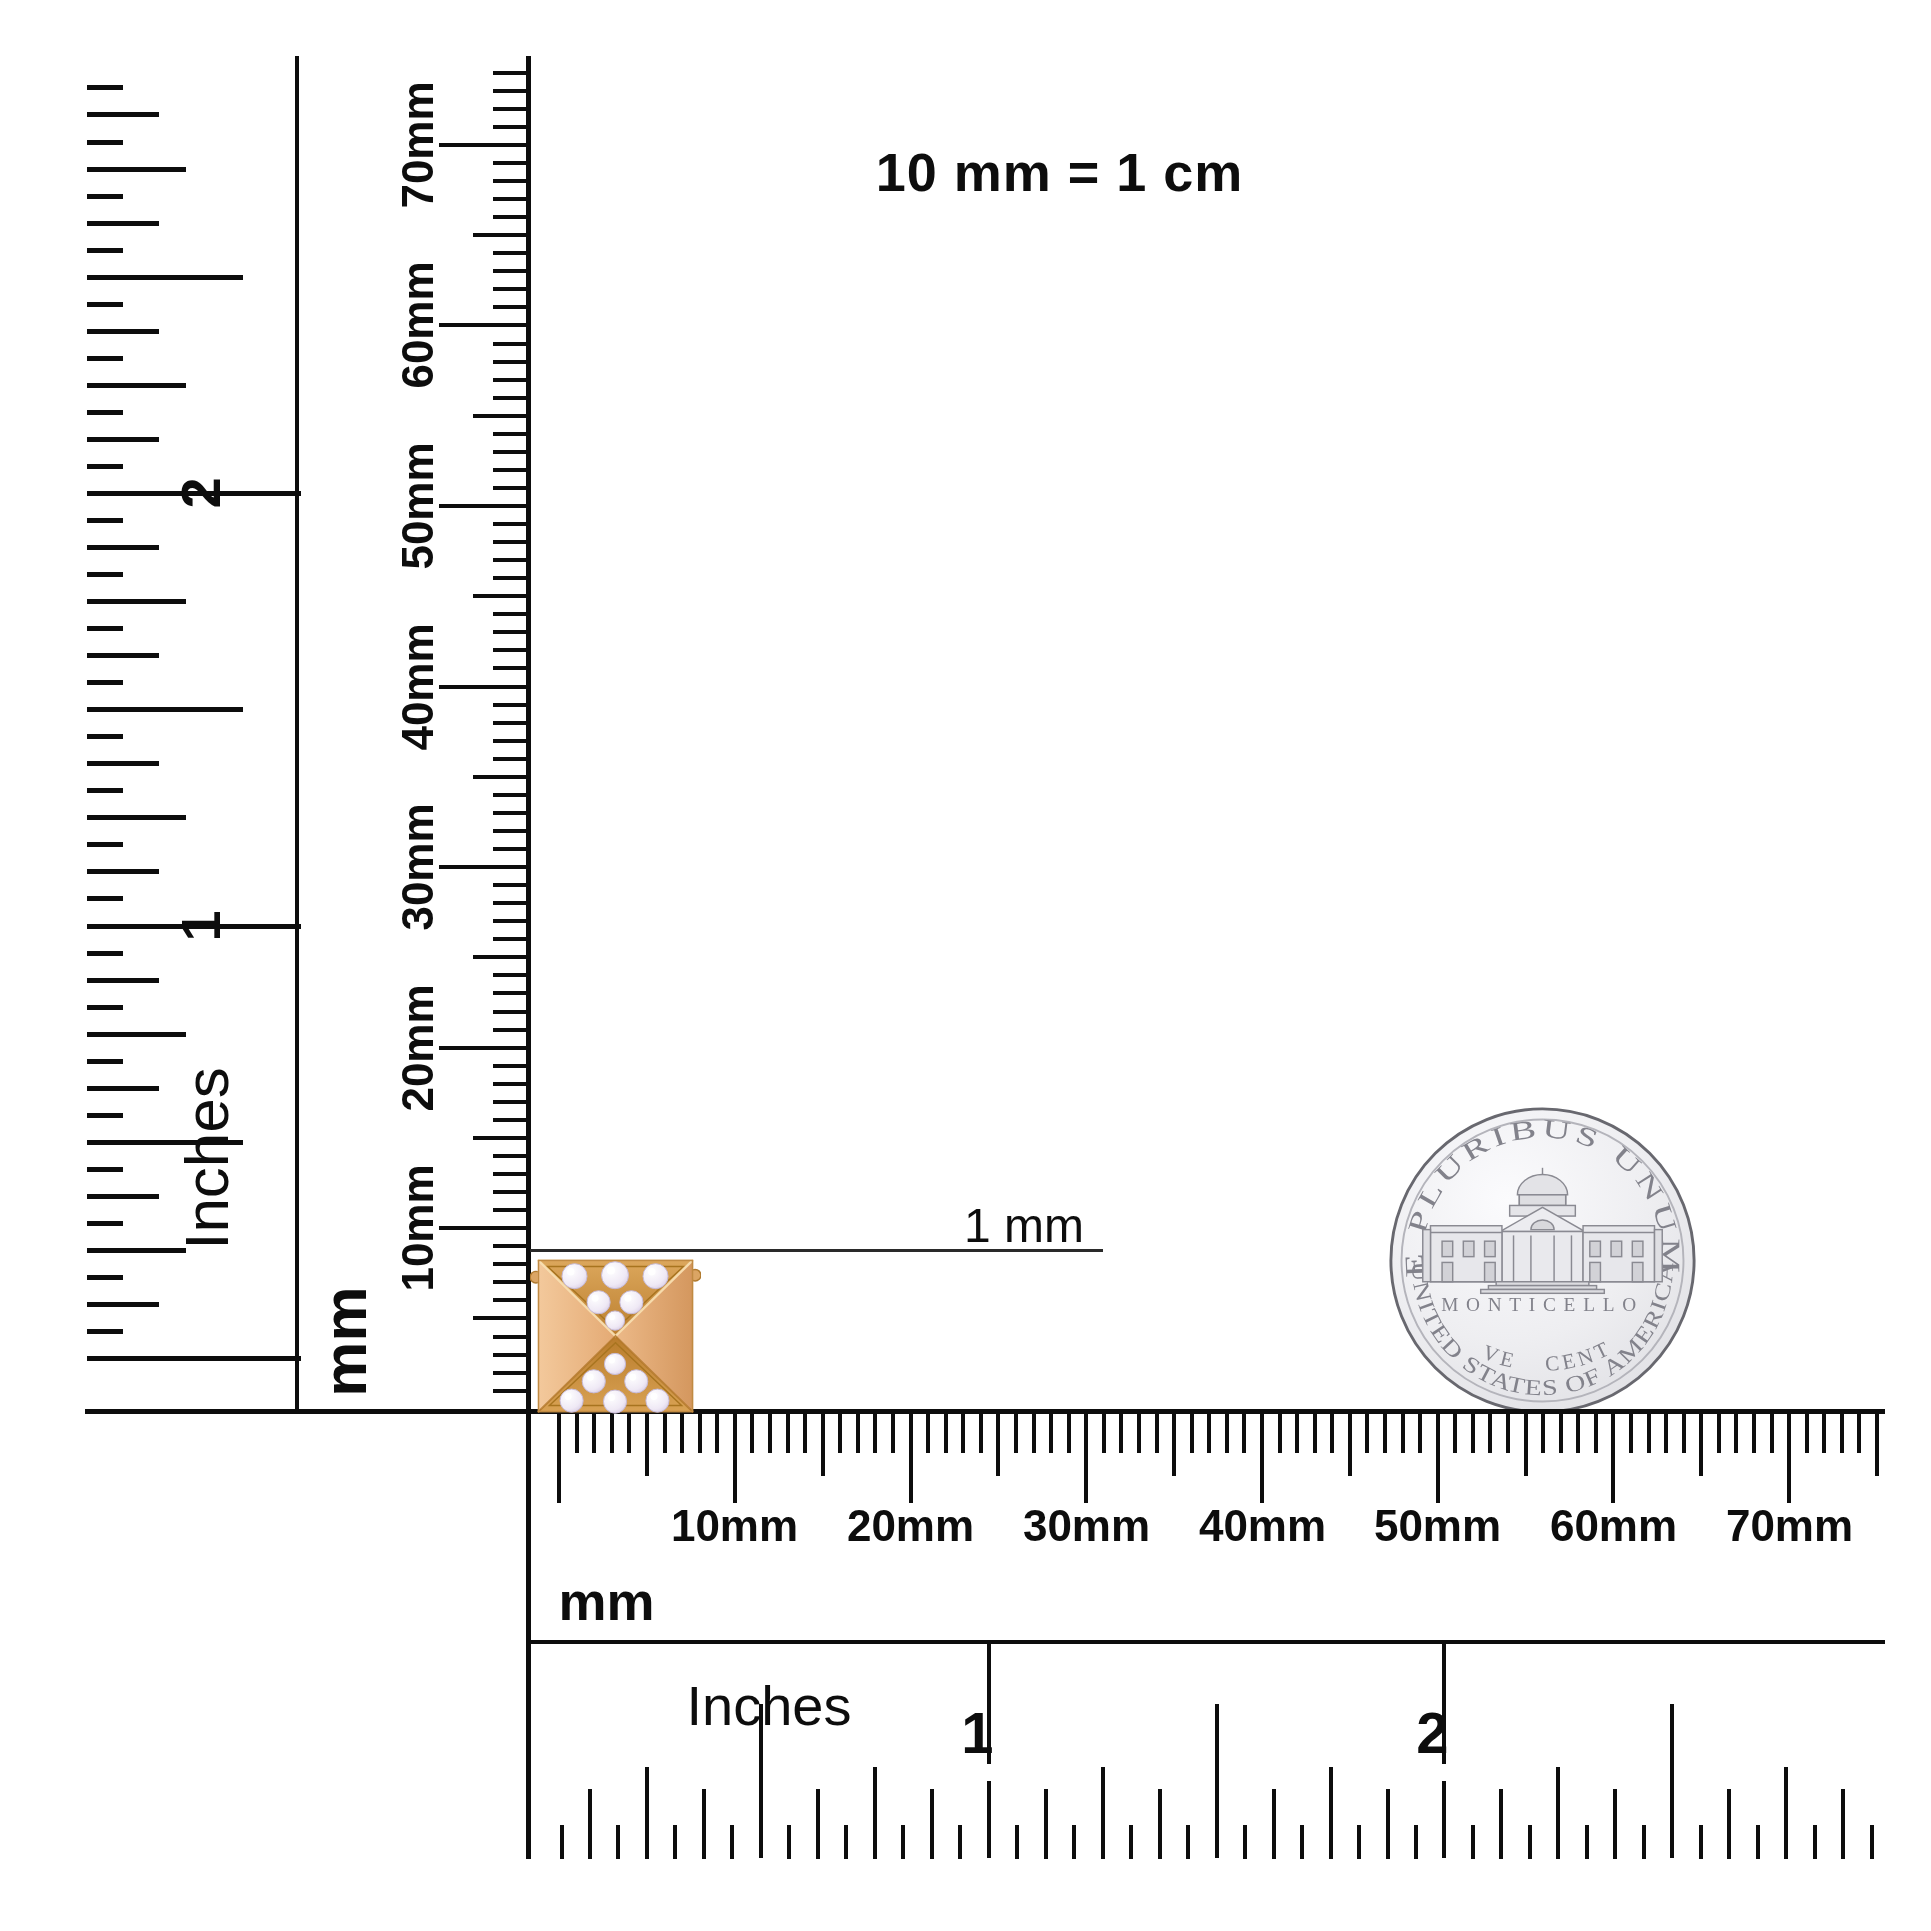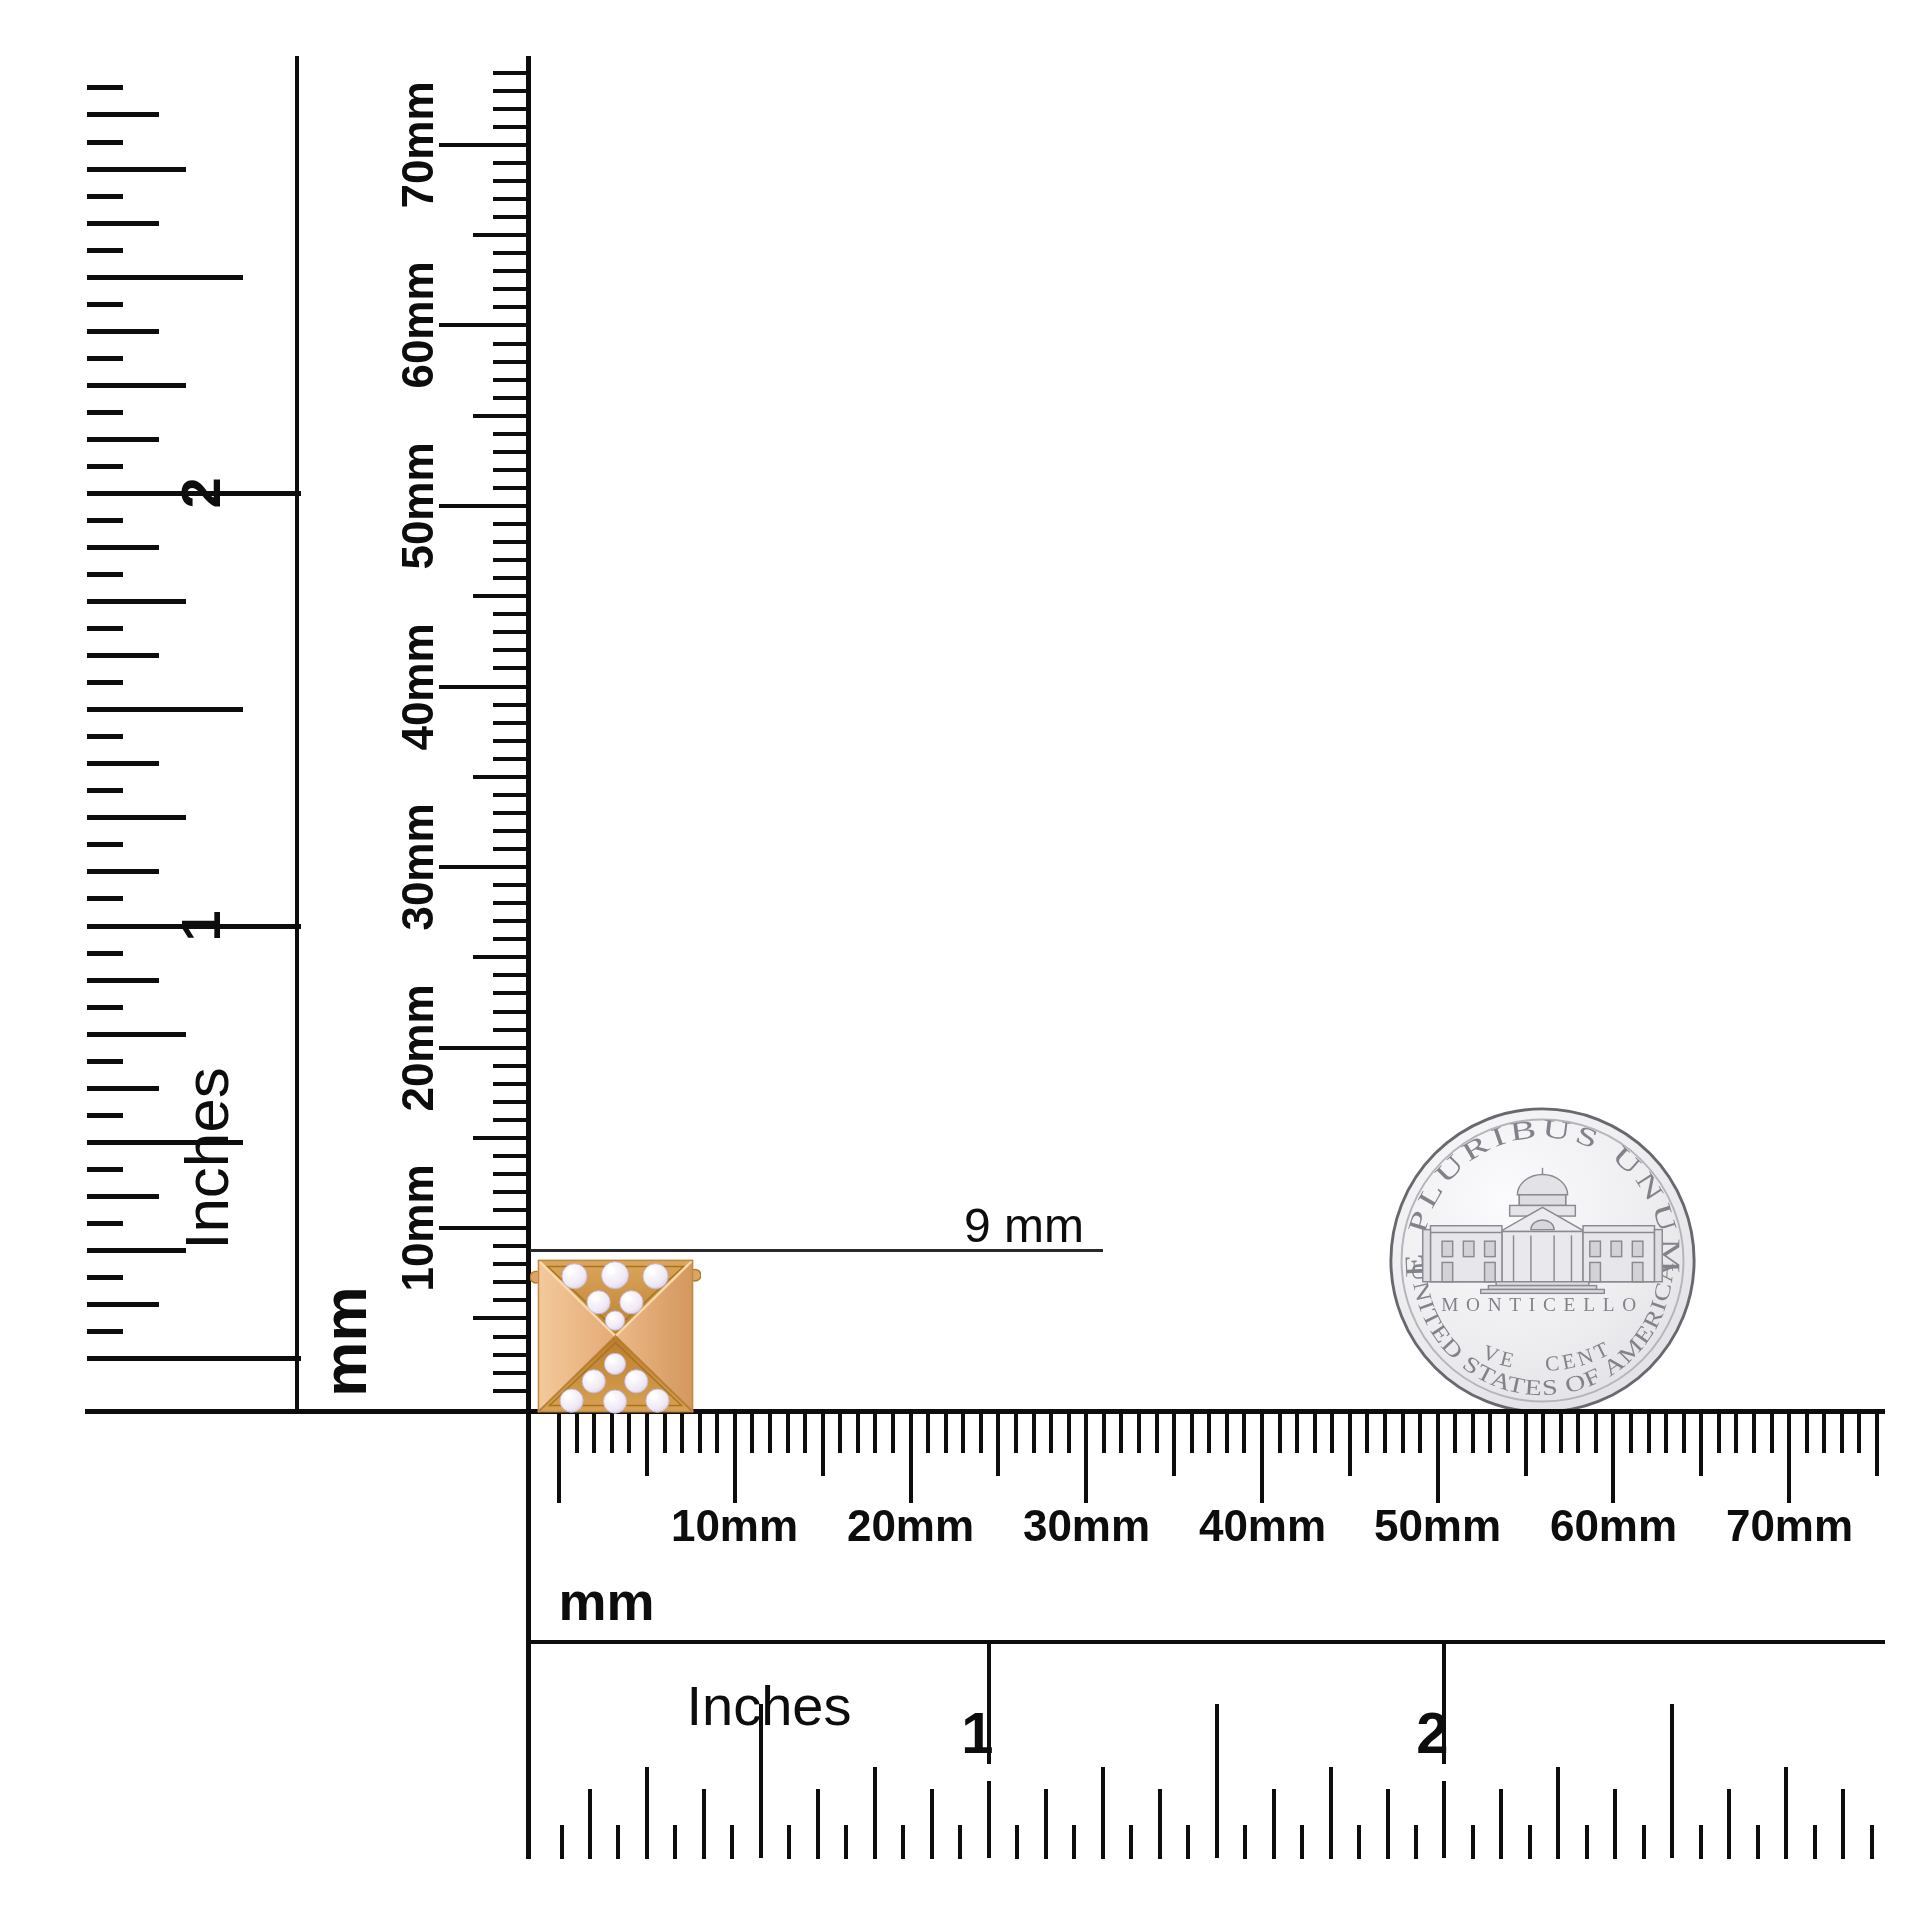--- a/index.html
+++ b/index.html
@@ -374,22 +374,23 @@
       <div class="tick zlines" style="left: 987px; width: 3.9px; top: 1644px; height: 120px;"></div>
       <div class="rlabel numeral" style="left: 1360px; top: 1704px; width: 145px; height: 58px;">2</div>
       <div class="tick zlines" style="left: 1442px; width: 3.9px; top: 1644px; height: 120px;"></div>
     </div>
 
   <div id="unit-left_inches" class="unit rot">Inches</div>
   <div id="unit-left_mm" class="unit rot">mm</div>
   <div id="unit-bottom_mm" class="unit">mm</div>
   <div id="unit-bottom_inches" class="unit">Inches</div>
 
+  <div id="scale-note">10 mm = 1 cm</div>
   <div id="measure-line" class="mline zlines"></div>
-  <div id="measure-label">9 mm</div>
+  <div id="measure-label">1 mm</div>
 
   <svg id="earring-svg" width="171" height="164" viewBox="-8 -6 177 170">
     <defs>
       <linearGradient id="faceL" x1="0" y1="0" x2="1" y2="0">
         <stop offset="0%" stop-color="#f3c99c"></stop>
           <stop offset="100%" stop-color="#e4aa74"></stop>
       </linearGradient>
       <linearGradient id="faceR" x1="0" y1="0" x2="1" y2="0">
         <stop offset="0%" stop-color="#ecb988"></stop>
           <stop offset="100%" stop-color="#d4975e"></stop>

